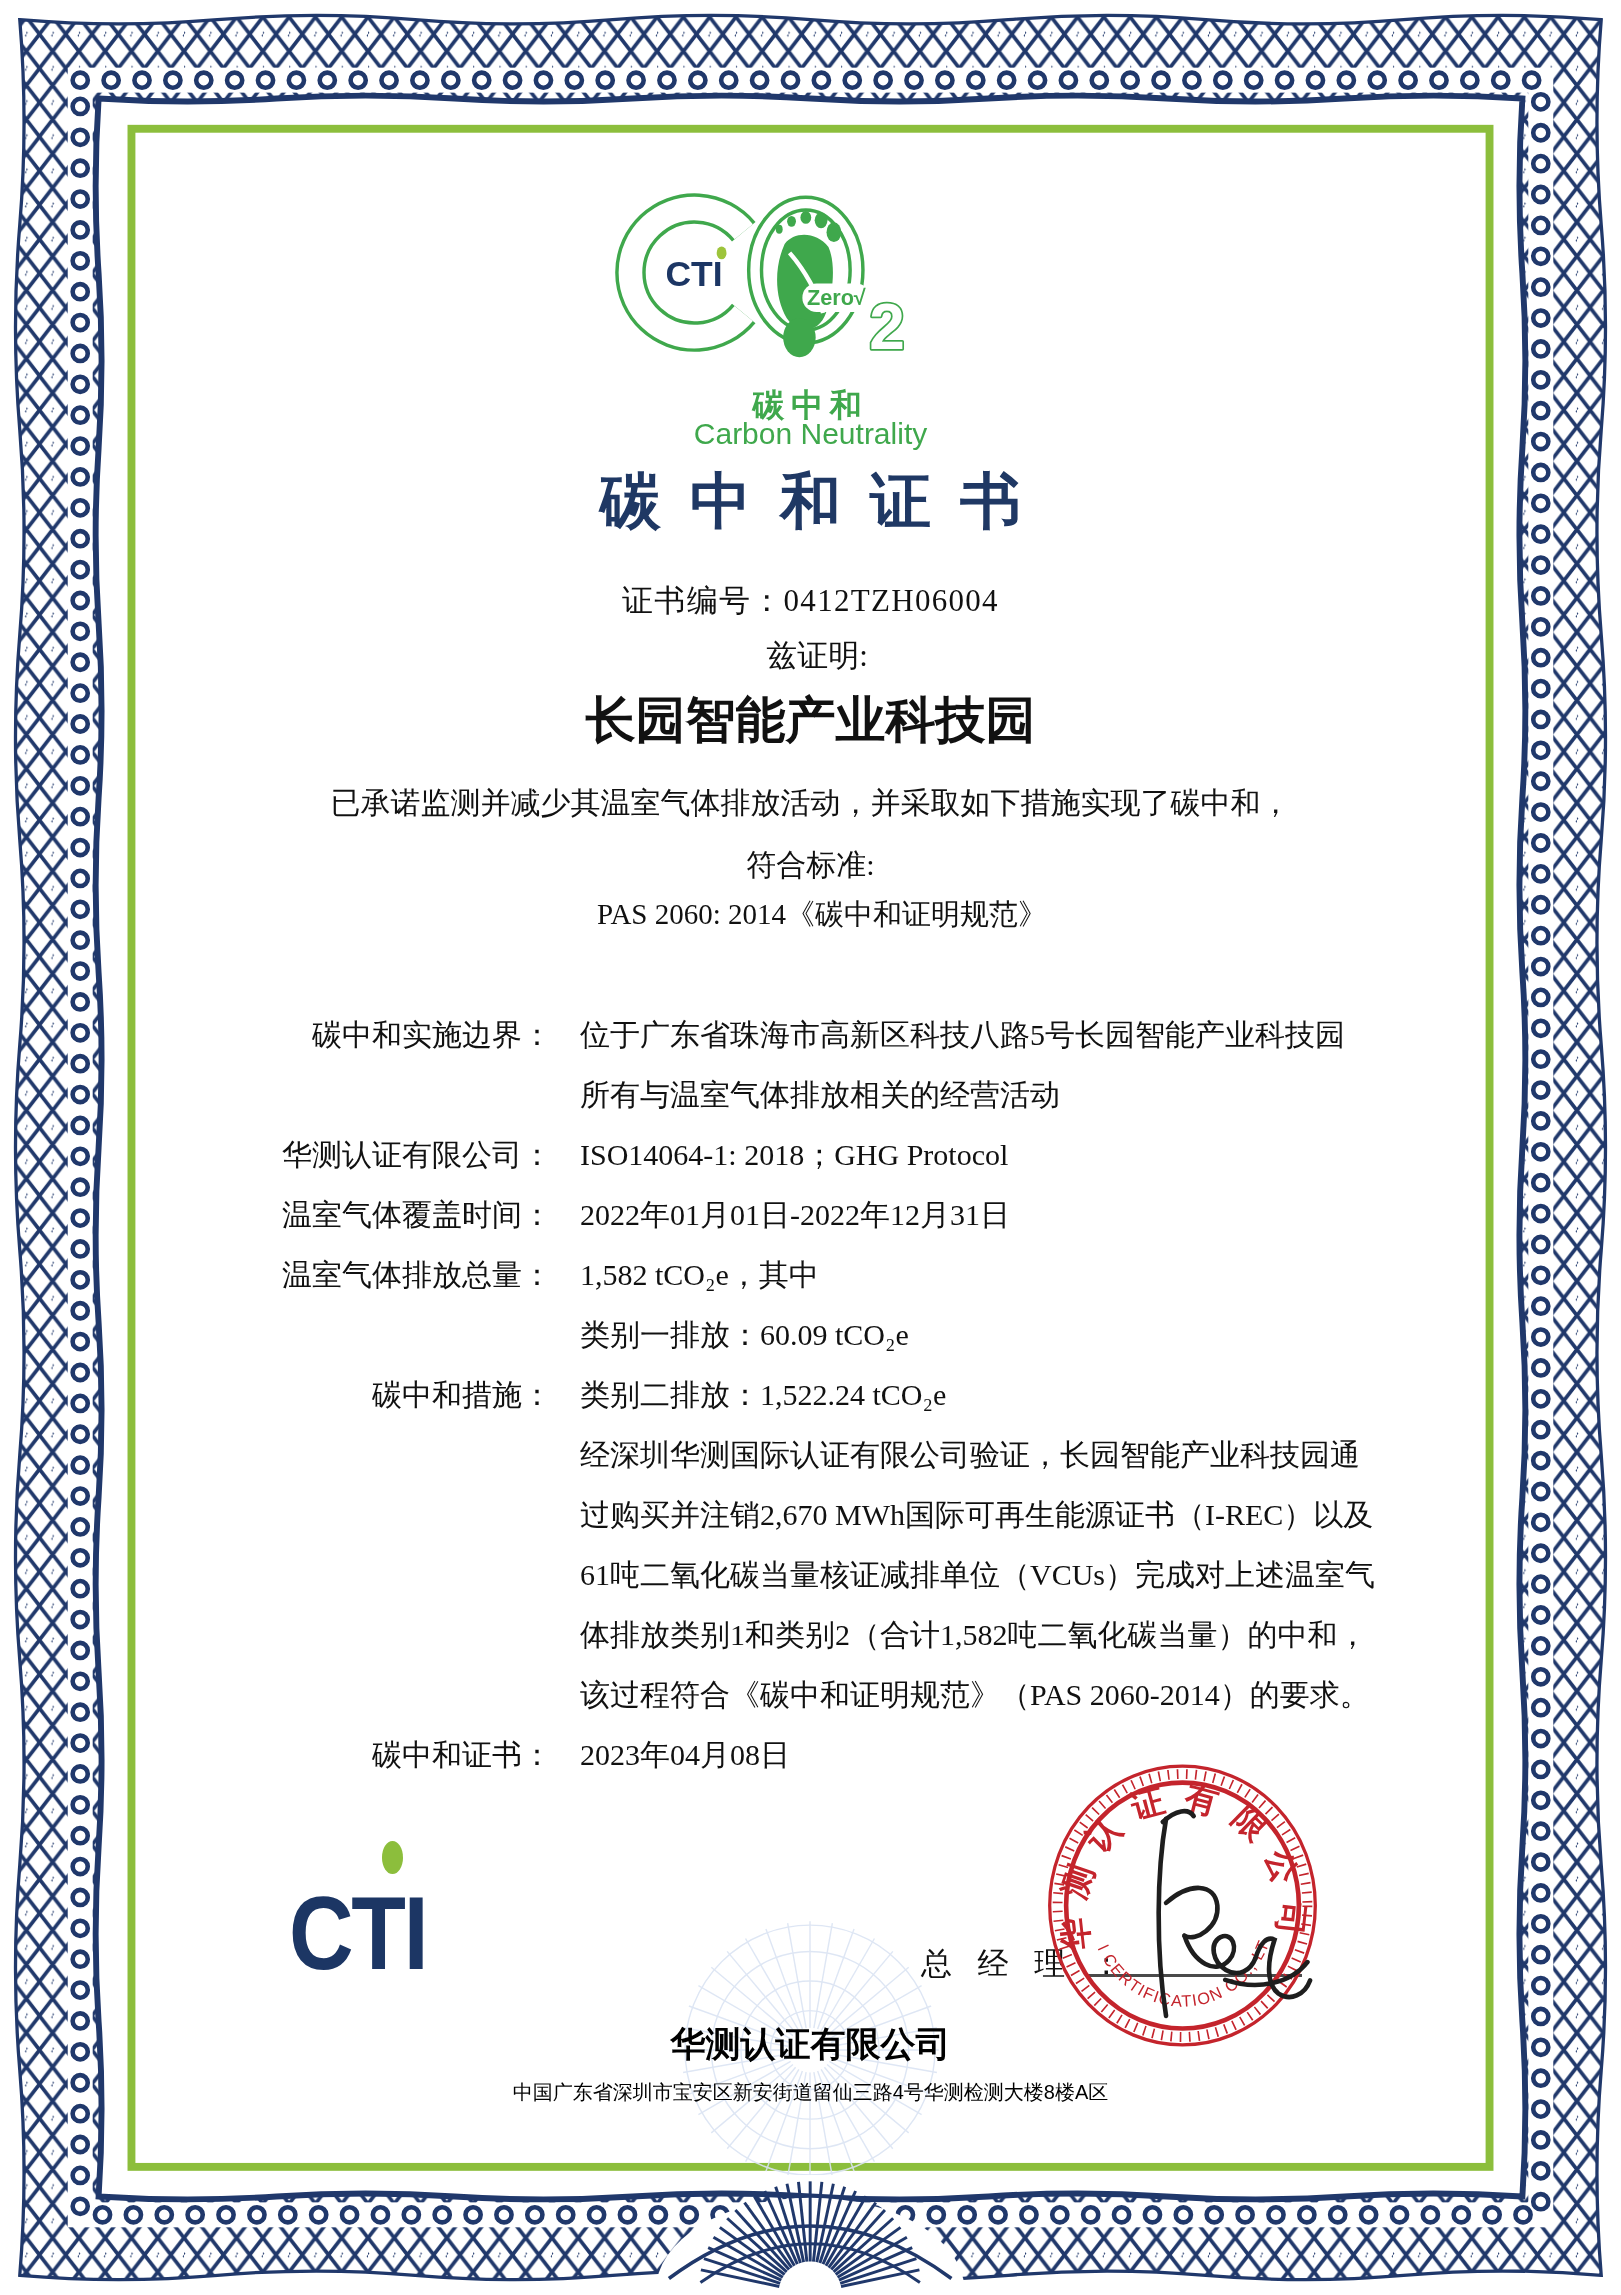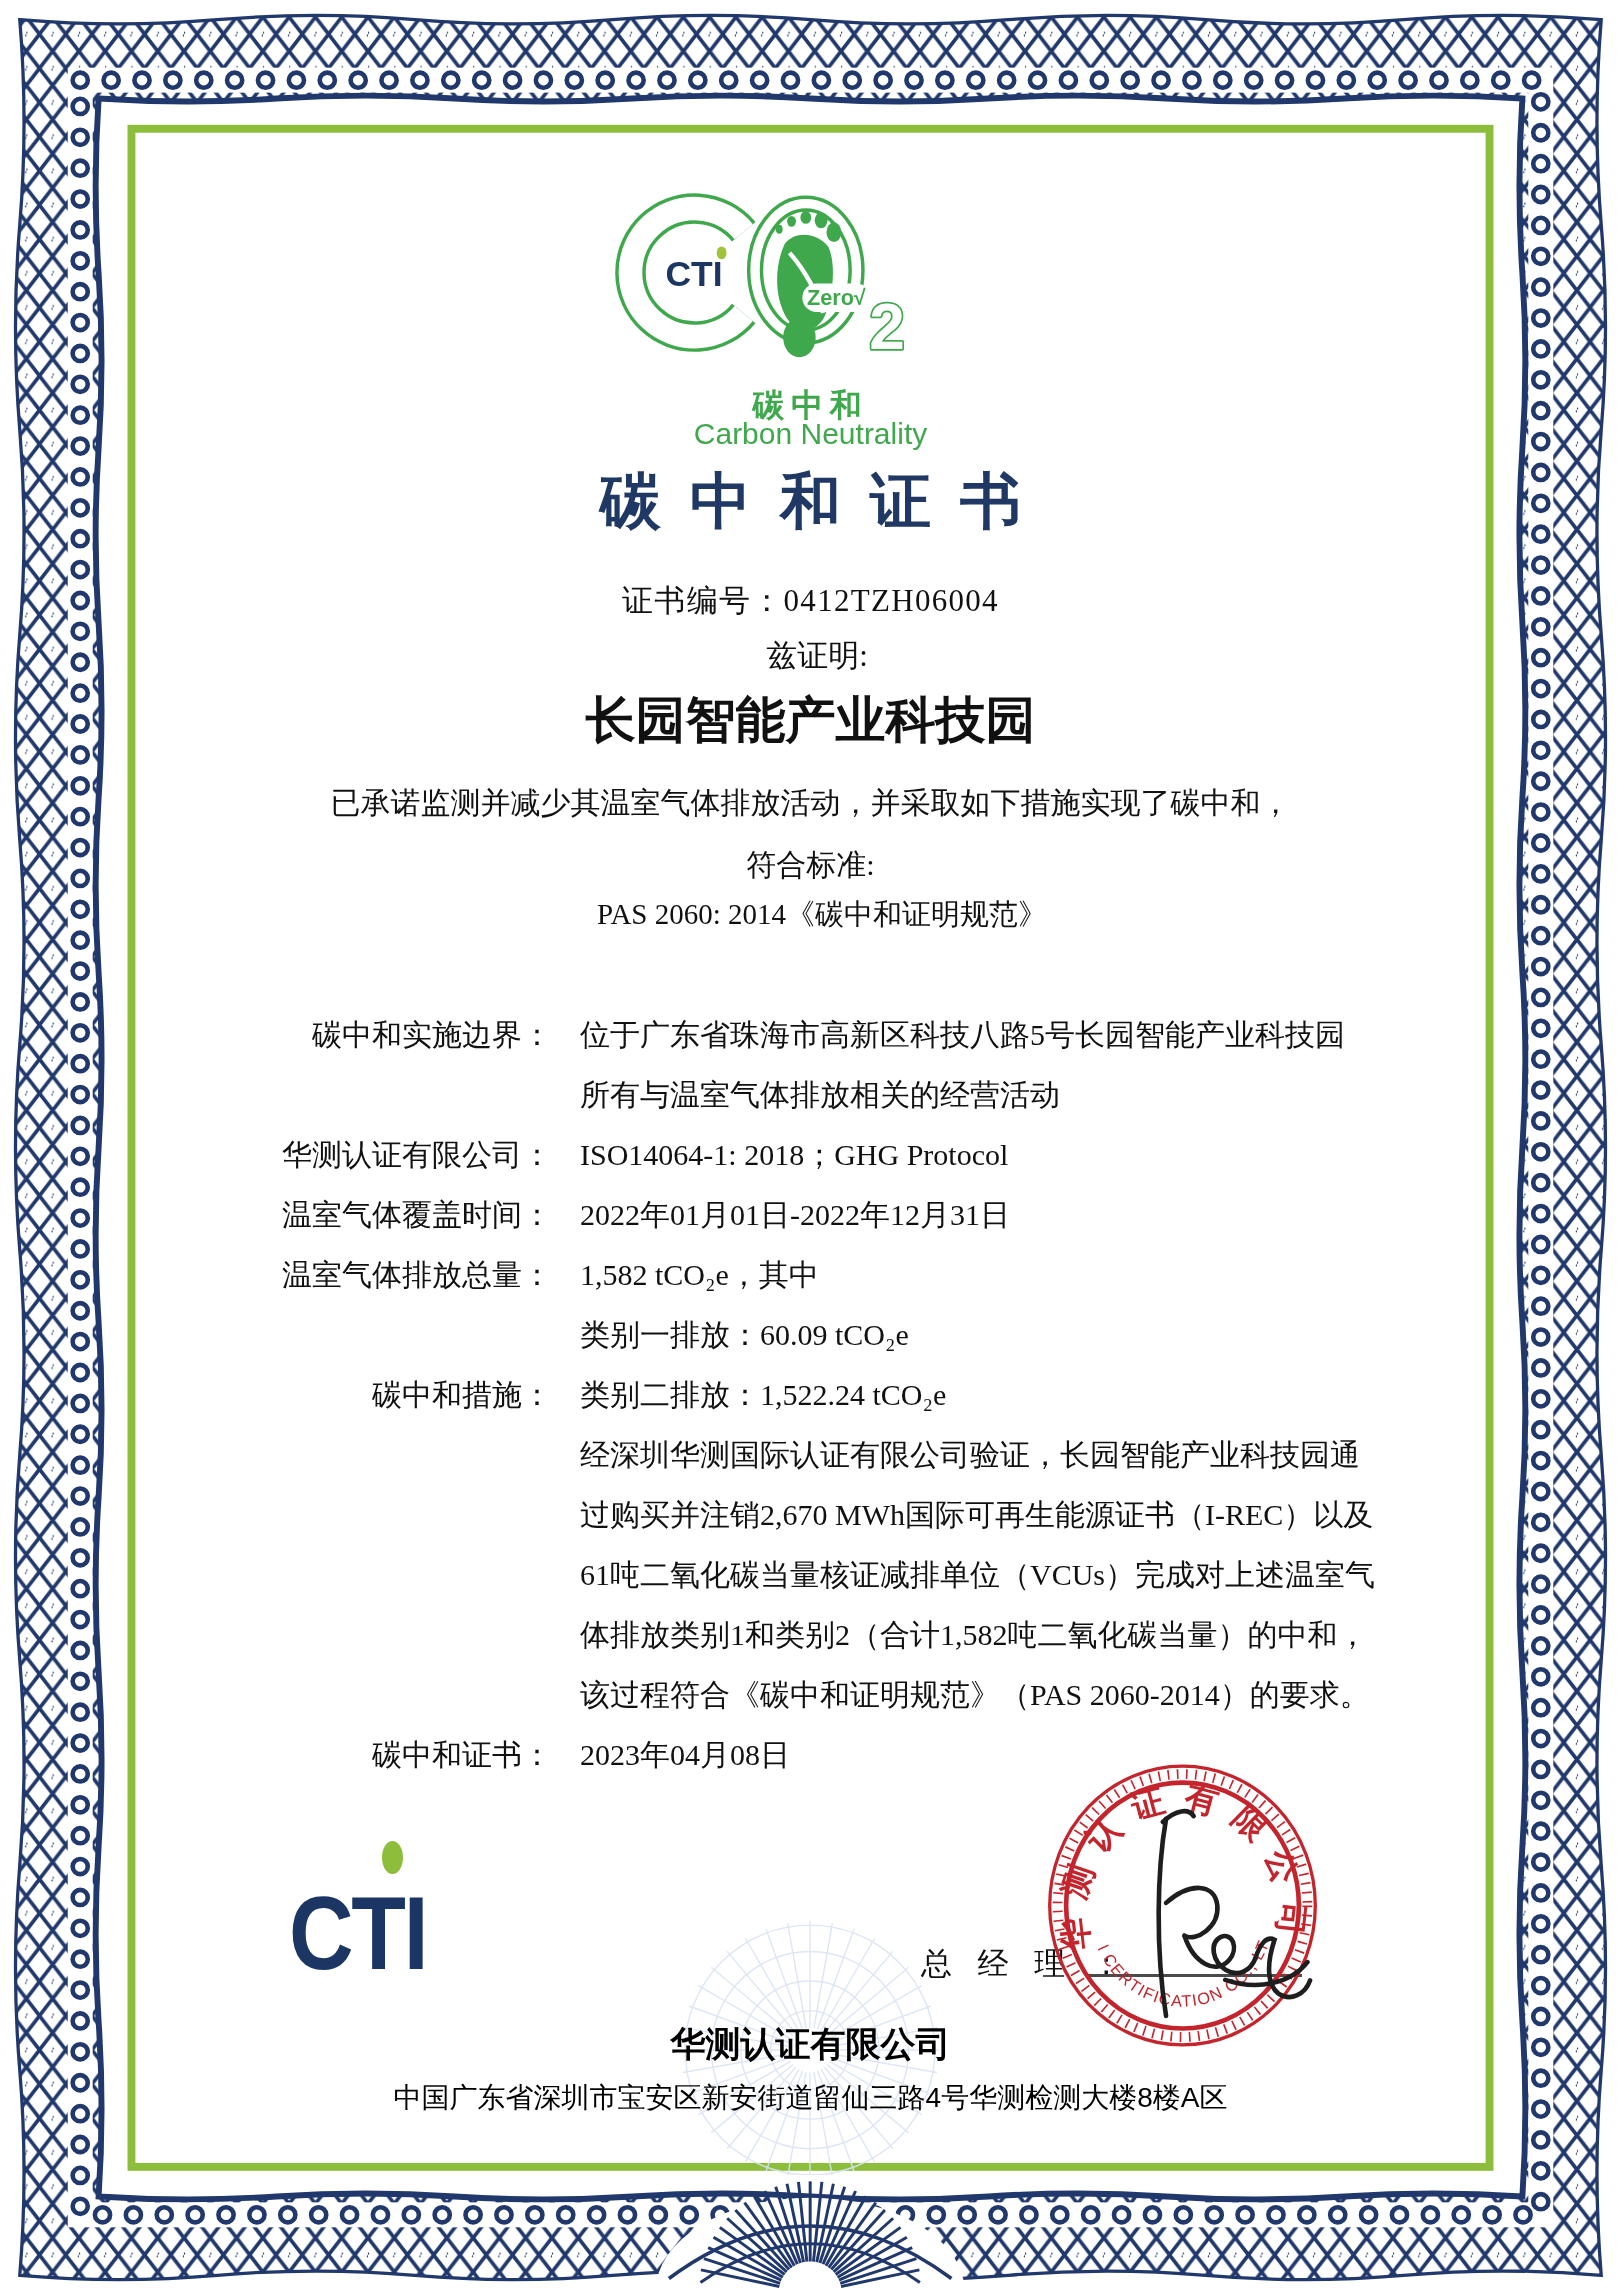--- a/index.html
+++ b/index.html
@@ -24,21 +24,21 @@
   .frow{display:flex;align-items:flex-start;line-height:60px;font-size:30px;}
   .flabel{width:315px;text-align:right;flex:none;}
   .fvalue{padding-left:28px;flex:1;text-align:left;}
   .cti-big{left:289px;top:1881px;font-size:104px;font-weight:900;color:#1C3664;
            font-family:"Liberation Sans","DejaVu Sans",sans-serif;letter-spacing:-2.6px;
            transform:scaleX(.86);transform-origin:left top;line-height:1;}
   .cti-dot{left:382px;top:1841px;width:21px;height:33px;background:#8CBE3C;border-radius:50%;}
   .gm{left:921px;top:1943px;font-size:31px;letter-spacing:8.5px;color:#111;}
   .gm-line{left:1088px;top:1974px;width:214px;height:3.3px;background:#4a4a4a;}
   .issuer{top:2021px;font-size:35px;font-weight:700;font-family:"Liberation Sans","DejaVu Sans",sans-serif;color:#000;}
-  .addr{top:2079px;font-size:28px;font-family:"Liberation Sans","DejaVu Sans",sans-serif;color:#000;}
+  .addr{top:2079px;font-size:20px;font-family:"Liberation Sans","DejaVu Sans",sans-serif;color:#000;}
 </style>
 </head>
 <body>
 
 <div class="page">
 
   <svg id="frame" class="abs" style="left:0;top:0" width="1621" height="2295" viewBox="0 0 2467 3493">
     <defs>
       <pattern id="lat" patternUnits="userSpaceOnUse" width="40" height="52">
         <path d="M0 26 L20 0 L40 26 L20 52 Z M-20 26 L0 52 M40 0 L60 26" fill="none" stroke="#20386B" stroke-width="5.5"></path>

